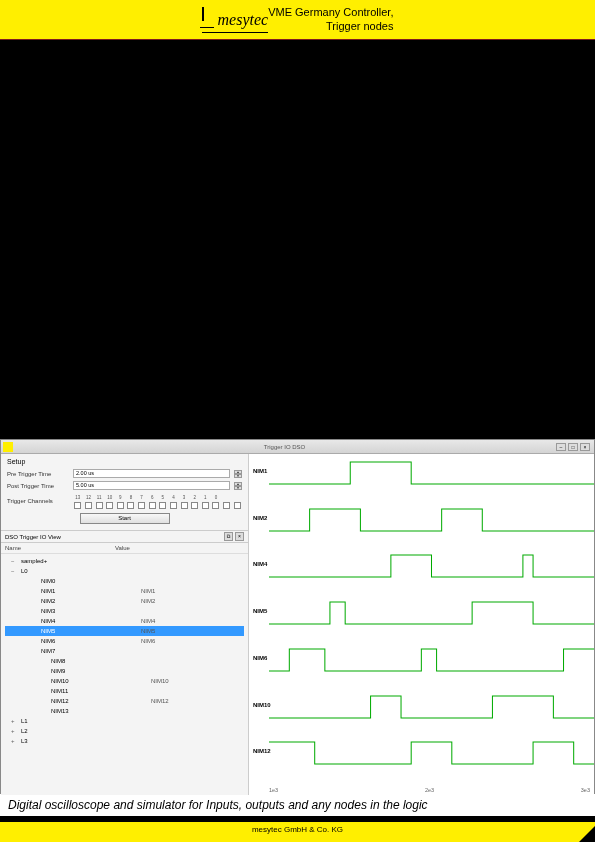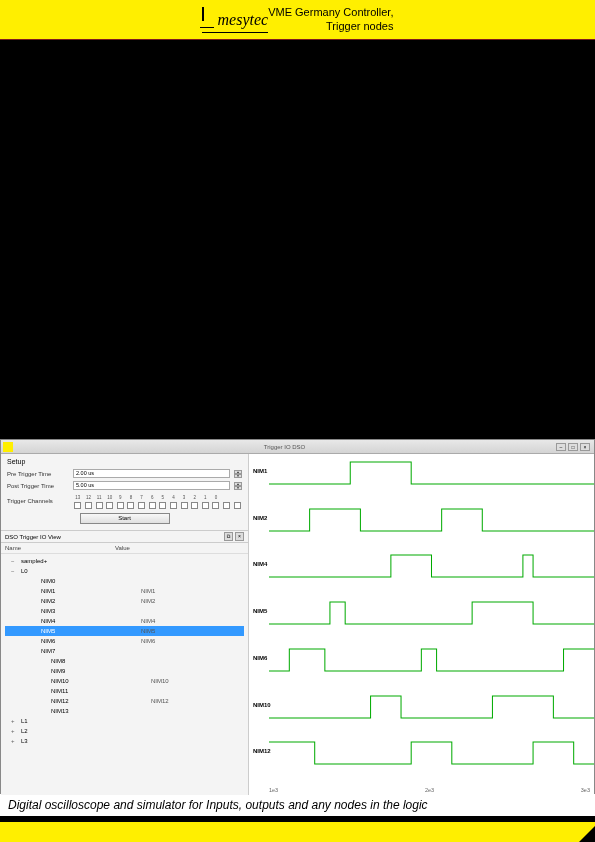--- a/index.html
+++ b/index.html
@@ -299,15 +299,16 @@
           <span>2e3</span>
           <span>3e3</span>
         </div>
       </div>
   </div>
 </div>
 
 <div class="caption">Digital oscilloscope and simulator for Inputs, outputs and any nodes in the logic</div>
 <div class="footer-gap"></div>
 <div class="footer">
+  <div>mesytec GmbH &amp; Co. KG</div>
 
   <div class="footer-corner"></div>
 </div>
 
 </body></html>

